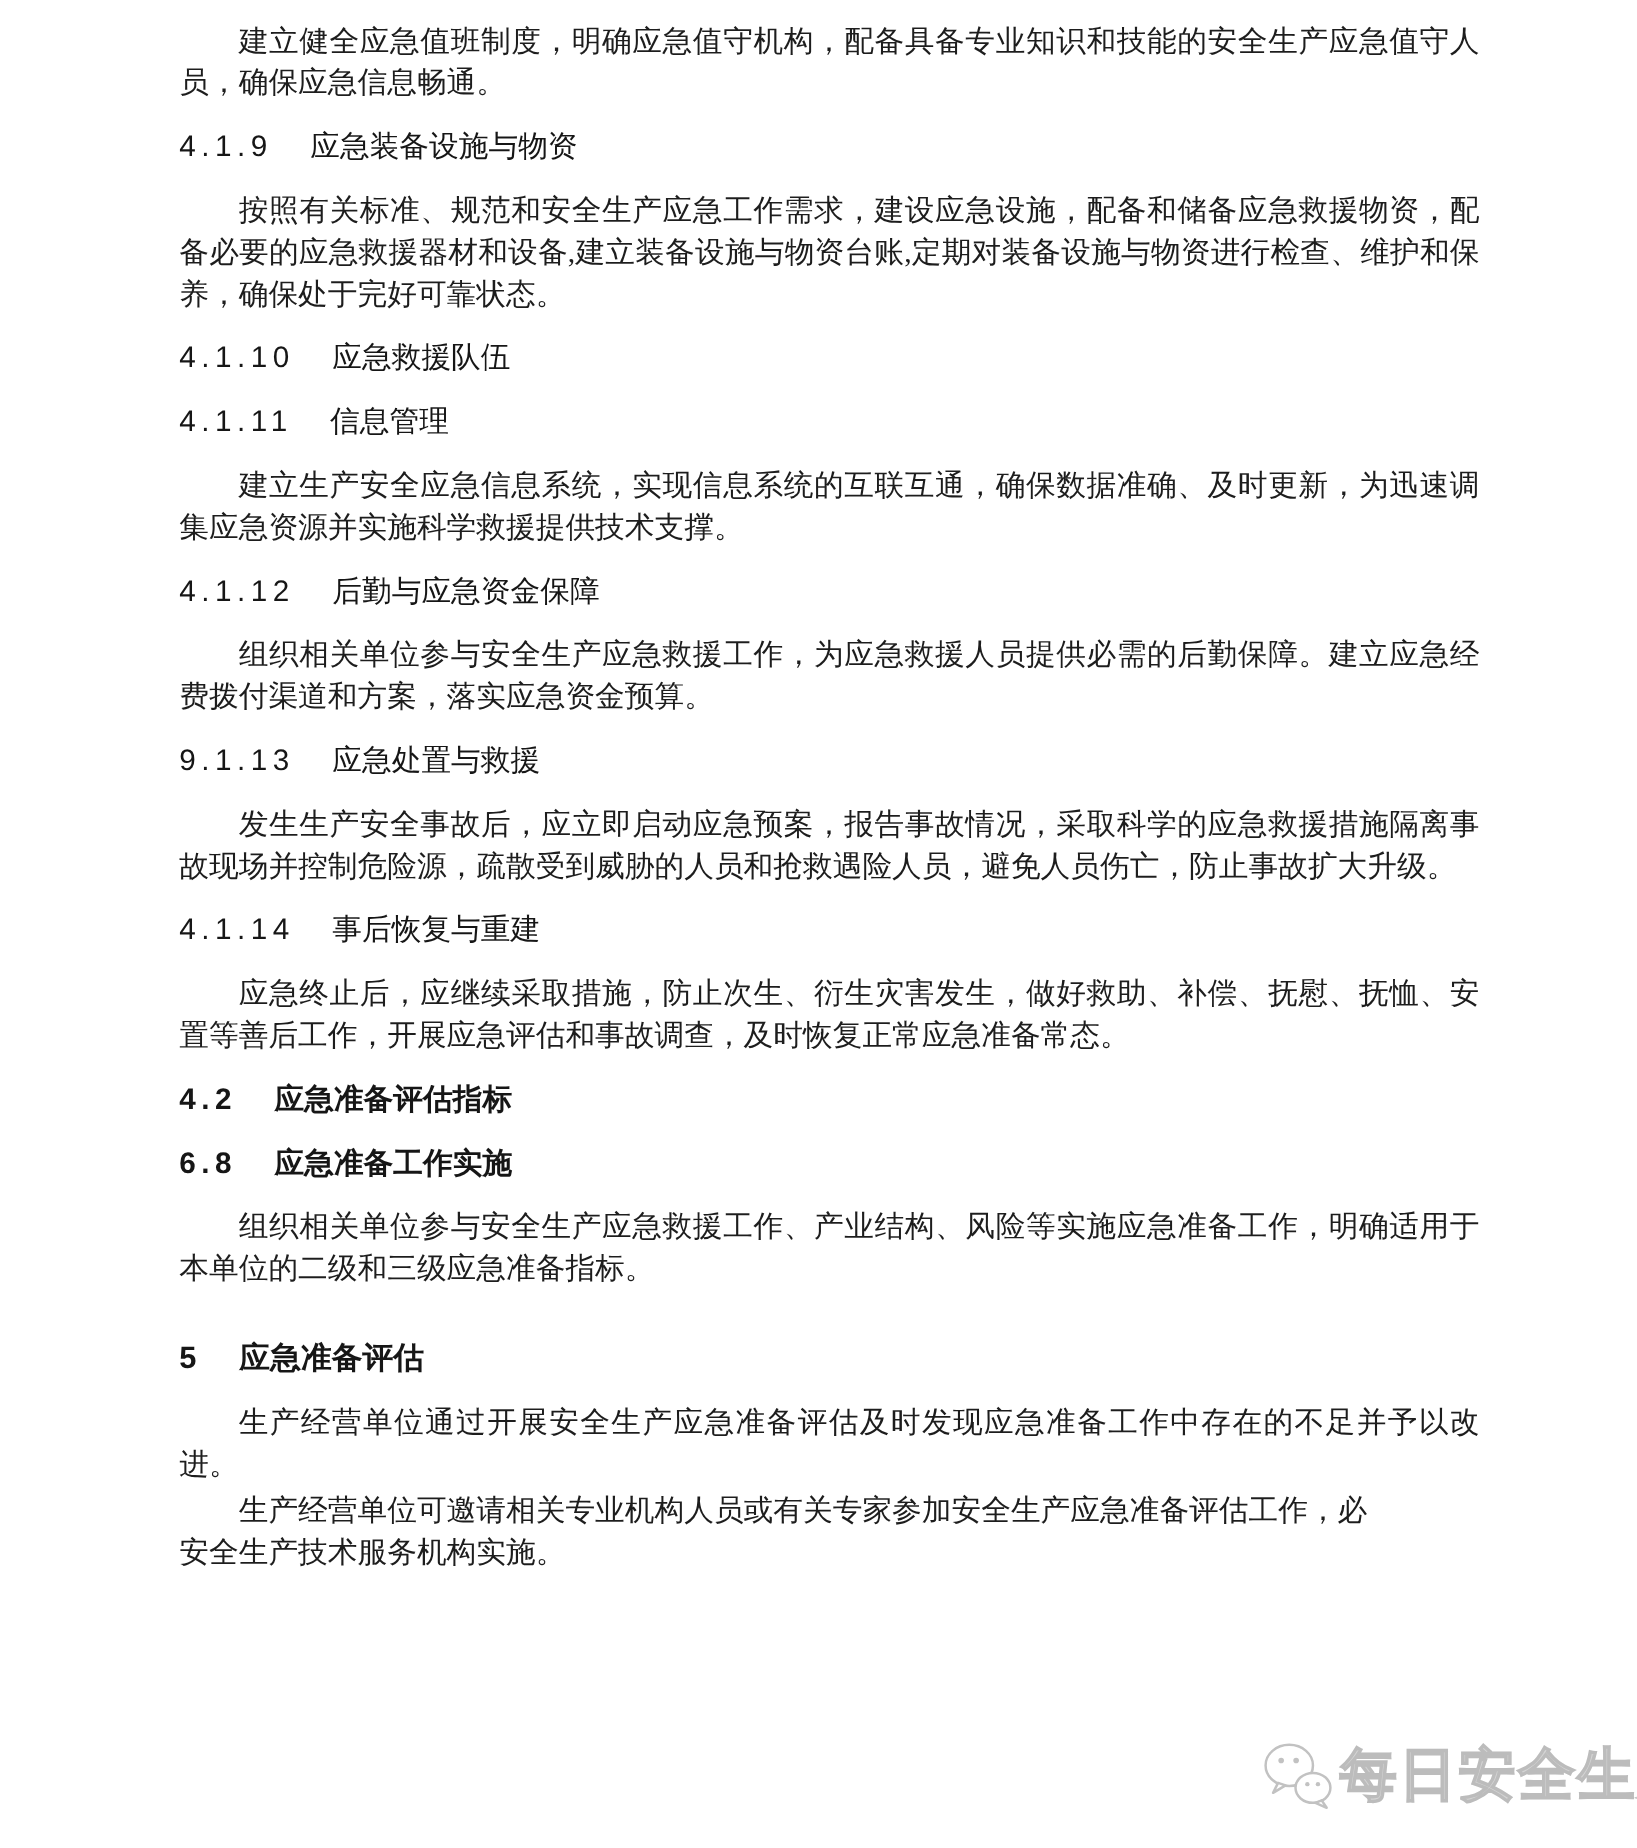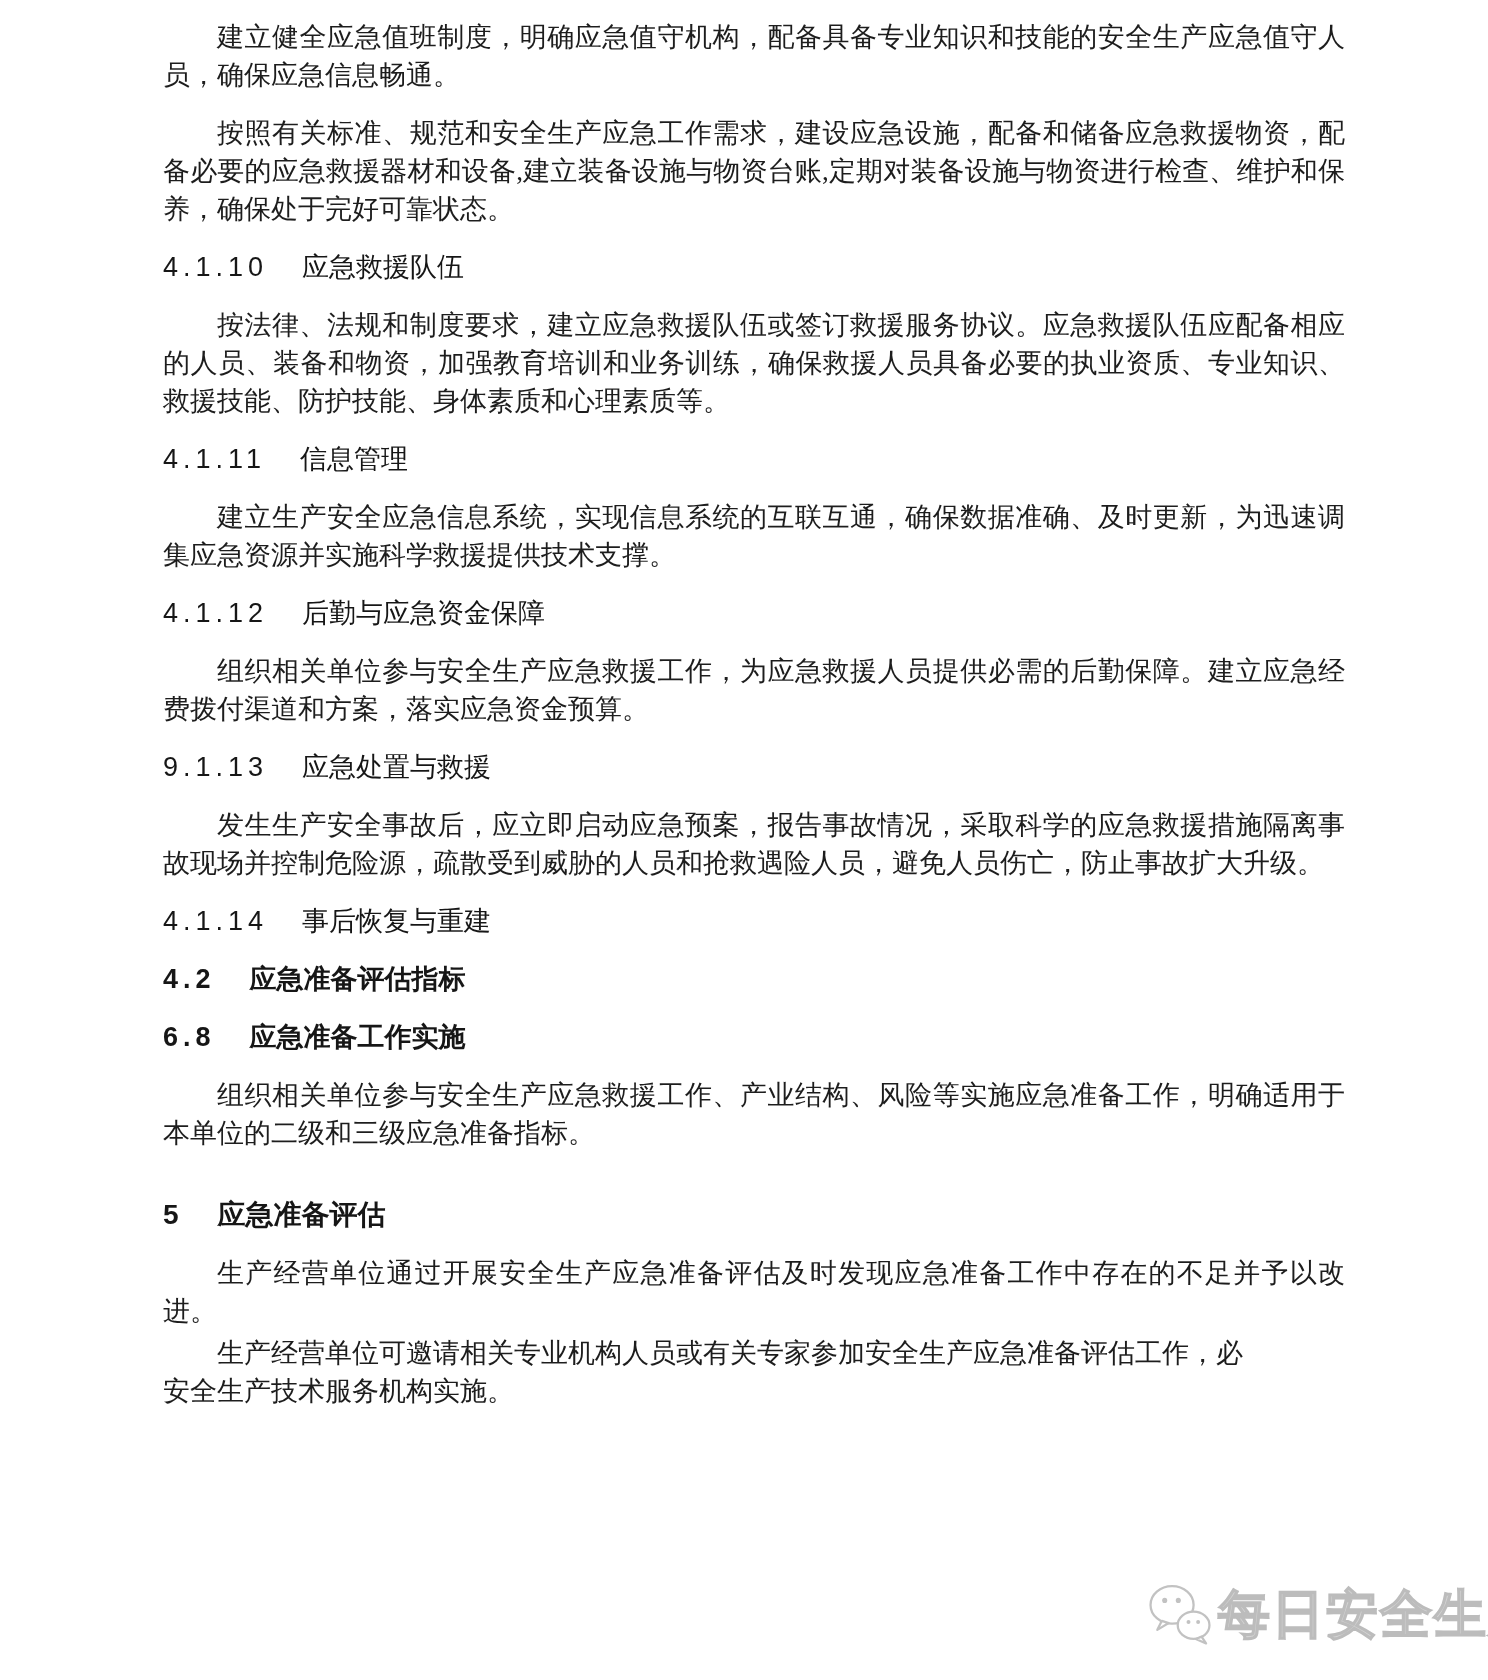--- a/index.html
+++ b/index.html
@@ -62,45 +62,48 @@
     letter-spacing:2px;
   }
 </style>
 </head>
 <body>
 
 <div class="doc">
 
   <p class="p">建立健全应急值班制度，明确应急值守机构，配备具备专业知识和技能的安全生产应急值守人员，确保应急信息畅通。</p>
 
+  <div class="h3">
+    <span class="num">4.1.9</span><span>应急装备设施与物资</span>
+  </div>
   <p class="p">按照有关标准、规范和安全生产应急工作需求，建设应急设施，配备和储备应急救援物资，配备必要的应急救援器材和设备,建立装备设施与物资台账,定期对装备设施与物资进行检查、维护和保养，确保处于完好可靠状态。</p>
 
   <div class="h3">
     <span class="num">4.1.10</span><span>应急救援队伍</span>
   </div>
-  <p class="p">按法律、法规和制度要求，建立应急救援队伍或签订救援服务协议。应急救援队伍应配备相应的人员、装备和物资，加强教育培训和业务训练，确保救援人员具备必要的执业资质、专业知识、救援技能、防护技能、身体素质和心理素质等。</p>
 
   <div class="h3">
     <span class="num">4.1.11</span><span>信息管理</span>
   </div>
   <p class="p">建立生产安全应急信息系统，实现信息系统的互联互通，确保数据准确、及时更新，为迅速调集应急资源并实施科学救援提供技术支撑。</p>
 
   <div class="h3">
     <span class="num">4.1.12</span><span>后勤与应急资金保障</span>
   </div>
   <p class="p">组织相关单位参与安全生产应急救援工作，为应急救援人员提供必需的后勤保障。建立应急经费拨付渠道和方案，落实应急资金预算。</p>
 
   <div class="h3">
     <span class="num">9.1.13</span><span>应急处置与救援</span>
   </div>
   <p class="p">发生生产安全事故后，应立即启动应急预案，报告事故情况，采取科学的应急救援措施隔离事故现场并控制危险源，疏散受到威胁的人员和抢救遇险人员，避免人员伤亡，防止事故扩大升级。</p>
 
   <div class="h3">
     <span class="num">4.1.14</span><span>事后恢复与重建</span>
   </div>
+  <p class="p">应急终止后，应继续采取措施，防止次生、衍生灾害发生，做好救助、补偿、抚慰、抚恤、安置等善后工作，开展应急评估和事故调查，及时恢复正常应急准备常态。</p>
 
   <div class="h2">
     <span class="num">4.2</span><span>应急准备评估指标</span>
   </div>
 
   <div class="h2">
     <span class="num">6.8</span><span>应急准备工作实施</span>
   </div>
   <p class="p">组织相关单位参与安全生产应急救援工作、产业结构、风险等实施应急准备工作，明确适用于本单位的二级和三级应急准备指标。</p>
 

